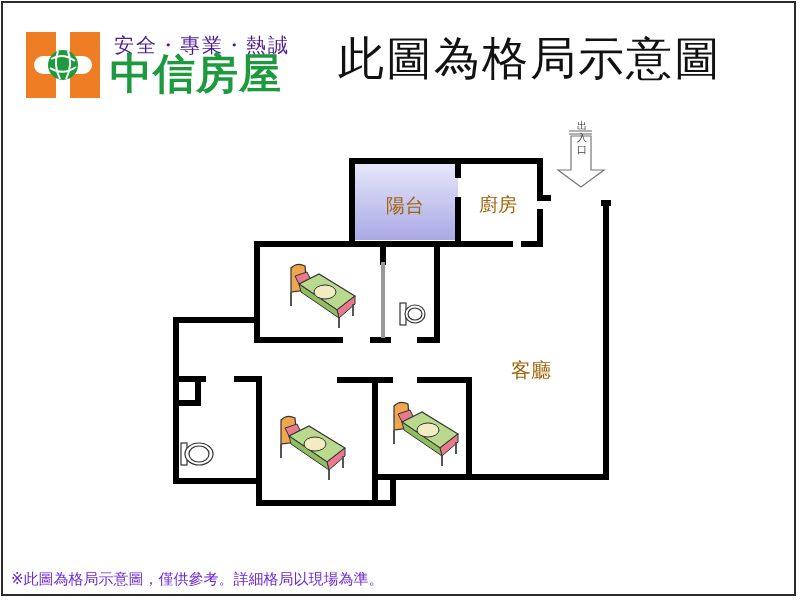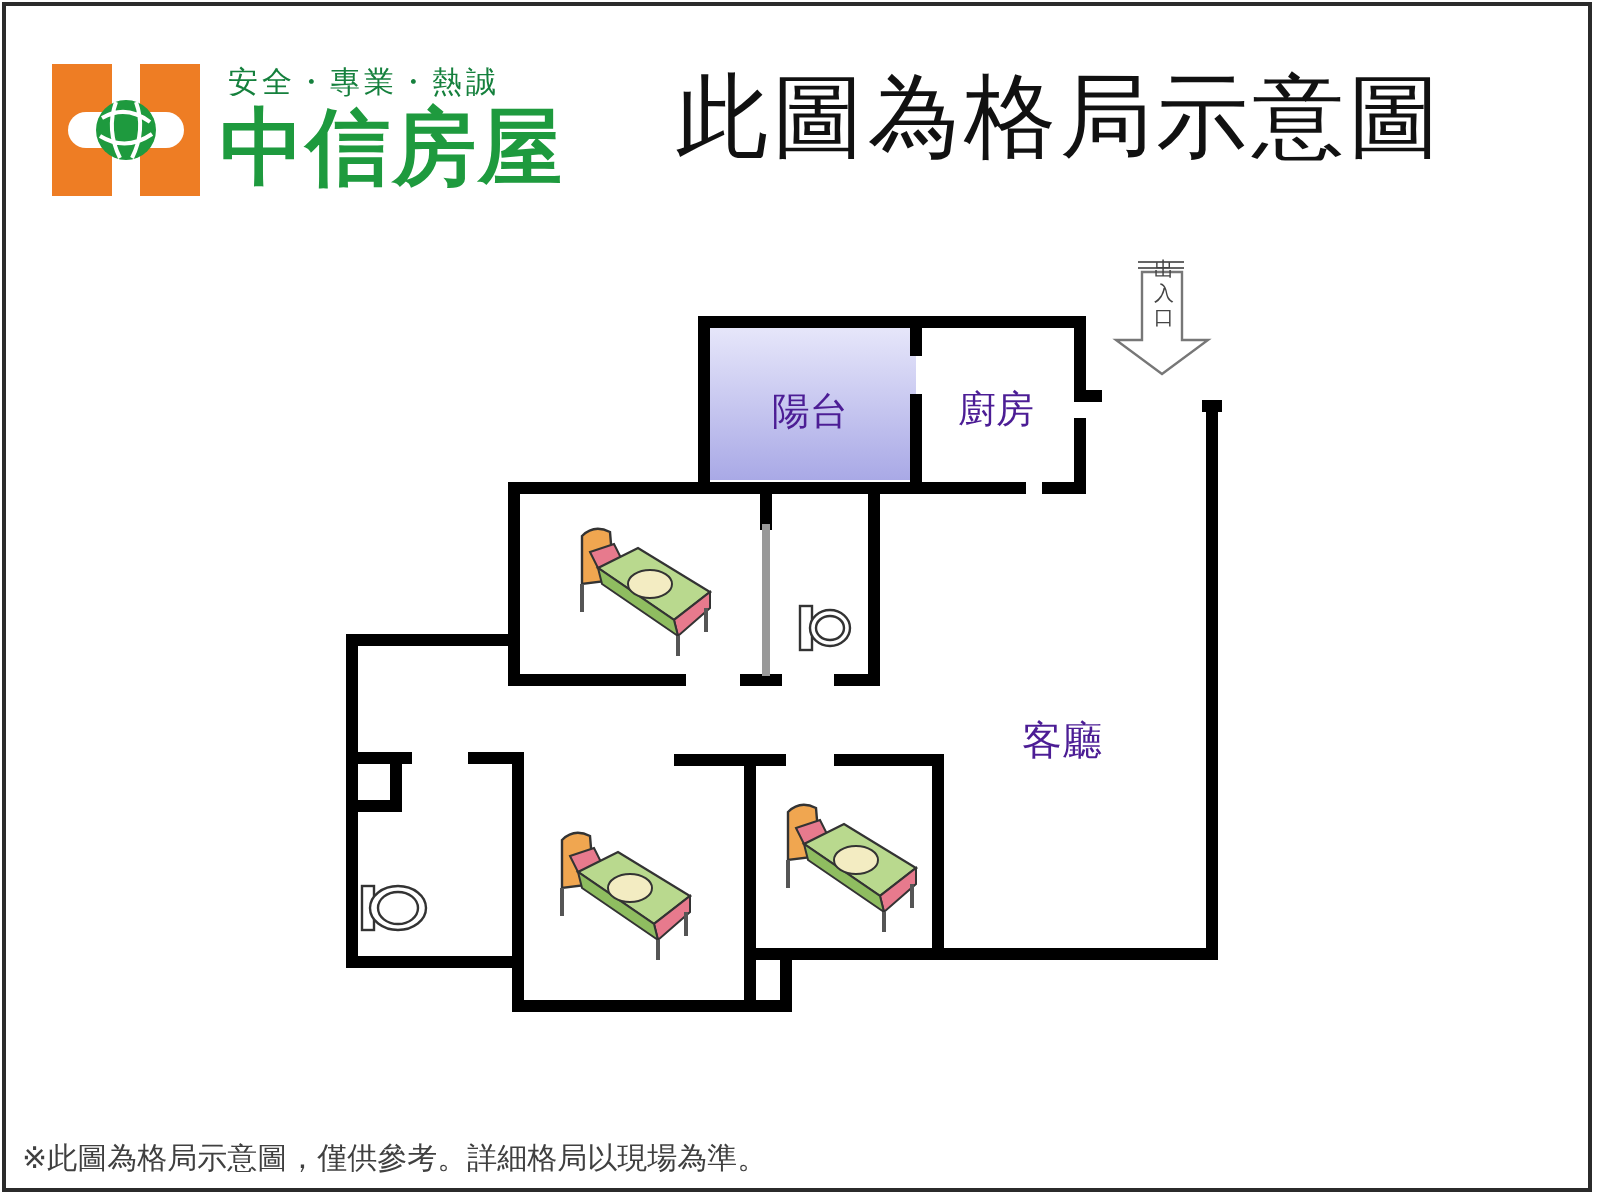--- a/index.html
+++ b/index.html
@@ -1,27 +1,27 @@
 <!DOCTYPE html>
 <html><head>
 <meta charset="utf-8">
 <style>
   html, body { margin: 0; padding: 0; background: #ffffff; }
   body { width: 800px; height: 600px; position: relative; overflow: hidden; font-family: "DejaVu Serif", "Liberation Serif", serif; }
   .frame { position: absolute; left: 1px; top: 1px; width: 795px; height: 595px; border: 2px solid #2b2b2b; box-sizing: border-box; }
   .logo { position: absolute; left: 26px; top: 32px; width: 280px; height: 66px; }
   .logo-mark { position: absolute; left: 0; top: 0; width: 74px; height: 66px; }
-  .slogan { position: absolute; left: 88px; top: 0px; font-family: "DejaVu Sans", "Liberation Sans", sans-serif; font-size: 15px; color: #15803d; letter-spacing: 2px; white-space: nowrap; }
+  .slogan { position: absolute; left: 88px; top: 0px; font-family: "DejaVu Sans", "Liberation Sans", sans-serif; font-size: 20px; color: #4c1d95; letter-spacing: 2px; white-space: nowrap; }
   .brand { position: absolute; left: 84px; top: 17px; font-family: "DejaVu Sans", "Liberation Sans", sans-serif; font-size: 42px; font-weight: bold; color: #1e9a3e; letter-spacing: 1px; white-space: nowrap; line-height: 50px; }
   .store-title { position: absolute; left: 338px; top: 30px; font-size: 46px; color: #111; letter-spacing: 2px; white-space: nowrap; line-height: 56px; }
   .plan { position: absolute; left: 0; top: 0; width: 800px; height: 600px; }
-  .label { position: absolute; font-size: 19px; color: #4c1d95; white-space: nowrap; }
+  .label { position: absolute; font-size: 19px; color: #a16207; white-space: nowrap; }
   .label.big { font-size: 20px; }
-  .footnote { position: absolute; left: 11px; top: 570px; font-family: "DejaVu Sans", "Liberation Sans", sans-serif; font-size: 15px; color: #404040; white-space: nowrap; }
-  .entrance-text { position: absolute; left: 575px; top: 130px; width: 14px; font-family: "DejaVu Sans", "Liberation Sans", sans-serif; font-size: 10px; line-height: 12px; color: #444; text-align: center; }
+  .footnote { position: absolute; left: 11px; top: 570px; font-family: "DejaVu Sans", "Liberation Sans", sans-serif; font-size: 15px; color: #6d28d9; white-space: nowrap; }
+  .entrance-text { position: absolute; left: 575px; top: 120px; width: 14px; font-family: "DejaVu Sans", "Liberation Sans", sans-serif; font-size: 10px; line-height: 12px; color: #444; text-align: center; }
 </style>
 </head>
 <body>
 
 <div class="frame"></div>
 
 <div class="logo">
   <svg class="logo-mark" viewBox="0 0 74 66">
     <rect x="0" y="0" width="74" height="66" fill="#ee7d24"></rect>
     <rect x="30" y="0" width="14" height="22" fill="#ffffff"></rect>

